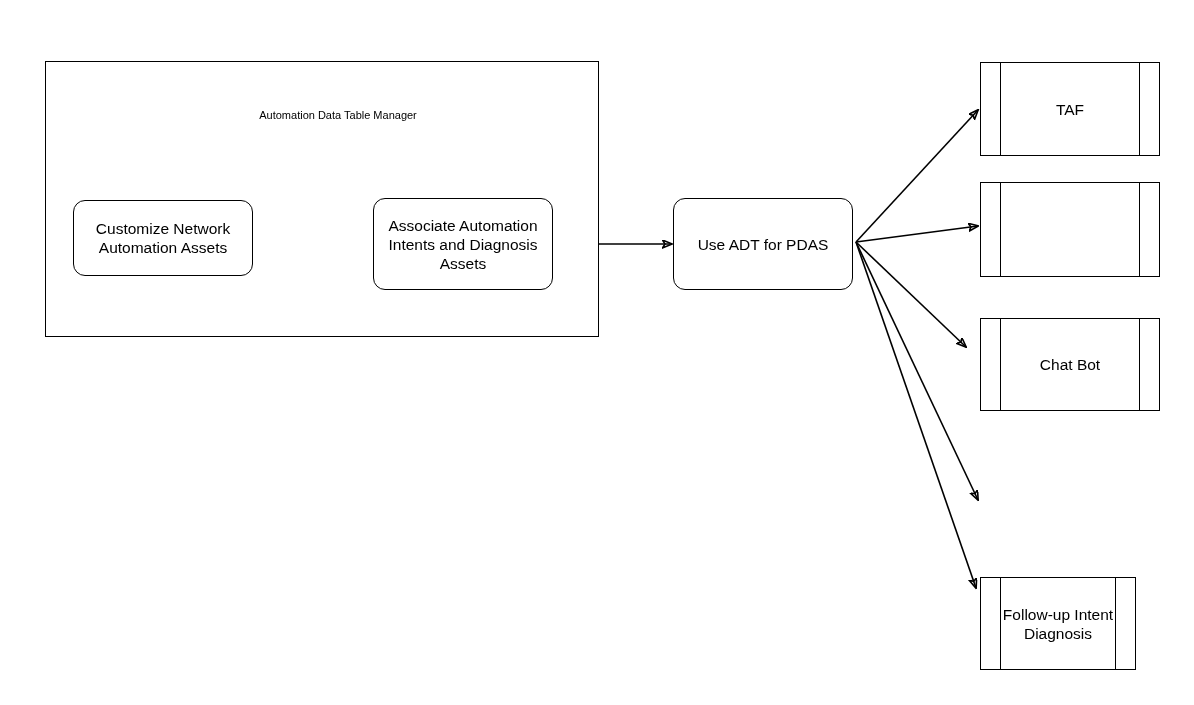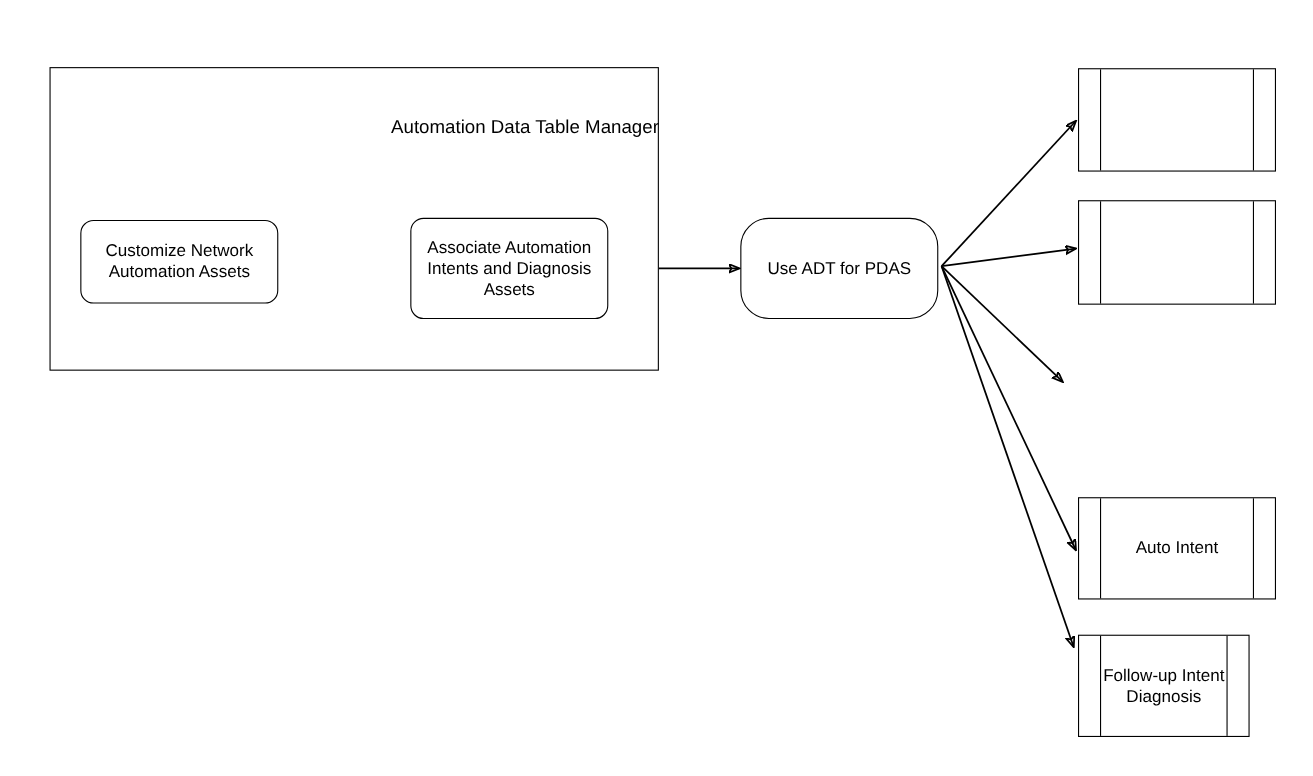--- a/index.html
+++ b/index.html
@@ -21,25 +21,26 @@
   }
   
   .group-box {
     position: absolute;
     box-sizing: border-box;
     border: 1.6px solid #000000;
     background: #ffffff;
   }
   .group-title {
     position: absolute;
-    text-align: right;
-    font-size: 17px;
+    text-align: center;
+    font-size: 11px;
     line-height: 19px;
     color: #000000;
     white-space: nowrap;
+    margin-left: 16px;
   }
   
   .rnode {
     position: absolute;
     box-sizing: border-box;
     border: 1.6px solid #000000;
     border-radius: 12px;
     background: #ffffff;
     display: flex;
     align-items: center;
@@ -120,40 +121,41 @@
   <div class="group-title" style="left:45px; top:106px; width:554px;">Automation Data Table Manager</div>
 
   <div class="rnode" style="left:73px; top:200px; width:180px; height:76px;">
     <span>Customize Network Automation Assets</span>
   </div>
 
   <div class="rnode" style="left:373px; top:198px; width:180px; height:92px;">
     <span>Associate Automation Intents and Diagnosis Assets</span>
   </div>
 
-  <div class="rnode" style="left:673px; top:198px; width:180px; height:92px;border-radius:26px;">
+  <div class="rnode" style="left:673px; top:198px; width:180px; height:92px;">
     <span>Use ADT for PDAS</span>
   </div>
 
   <div class="pnode" style="left:980px; top:62px; width:180px; height:94px;">
     <span class="bar left"></span>
     <span class="bar right"></span>
+    <span class="plabel">TAF</span>
   </div>
 
   <div class="pnode" style="left:980px; top:182px; width:180px; height:95px;">
     <span class="bar left"></span>
     <span class="bar right"></span>
   </div>
 
-
-  <div class="pnode" style="left:980px; top:452px; width:180px; height:93px;">
+  <div class="pnode" style="left:980px; top:318px; width:180px; height:93px;">
     <span class="bar left"></span>
     <span class="bar right"></span>
-    <span class="plabel">Auto Intent</span>
+    <span class="plabel">Chat Bot</span>
   </div>
+
 
   <div class="pnode" style="left:980px; top:577px; width:156px; height:93px;">
     <span class="bar left"></span>
     <span class="bar right"></span>
     <span class="plabel">Follow-up Intent Diagnosis</span>
   </div>
 
 </div>
 
 </body></html>

